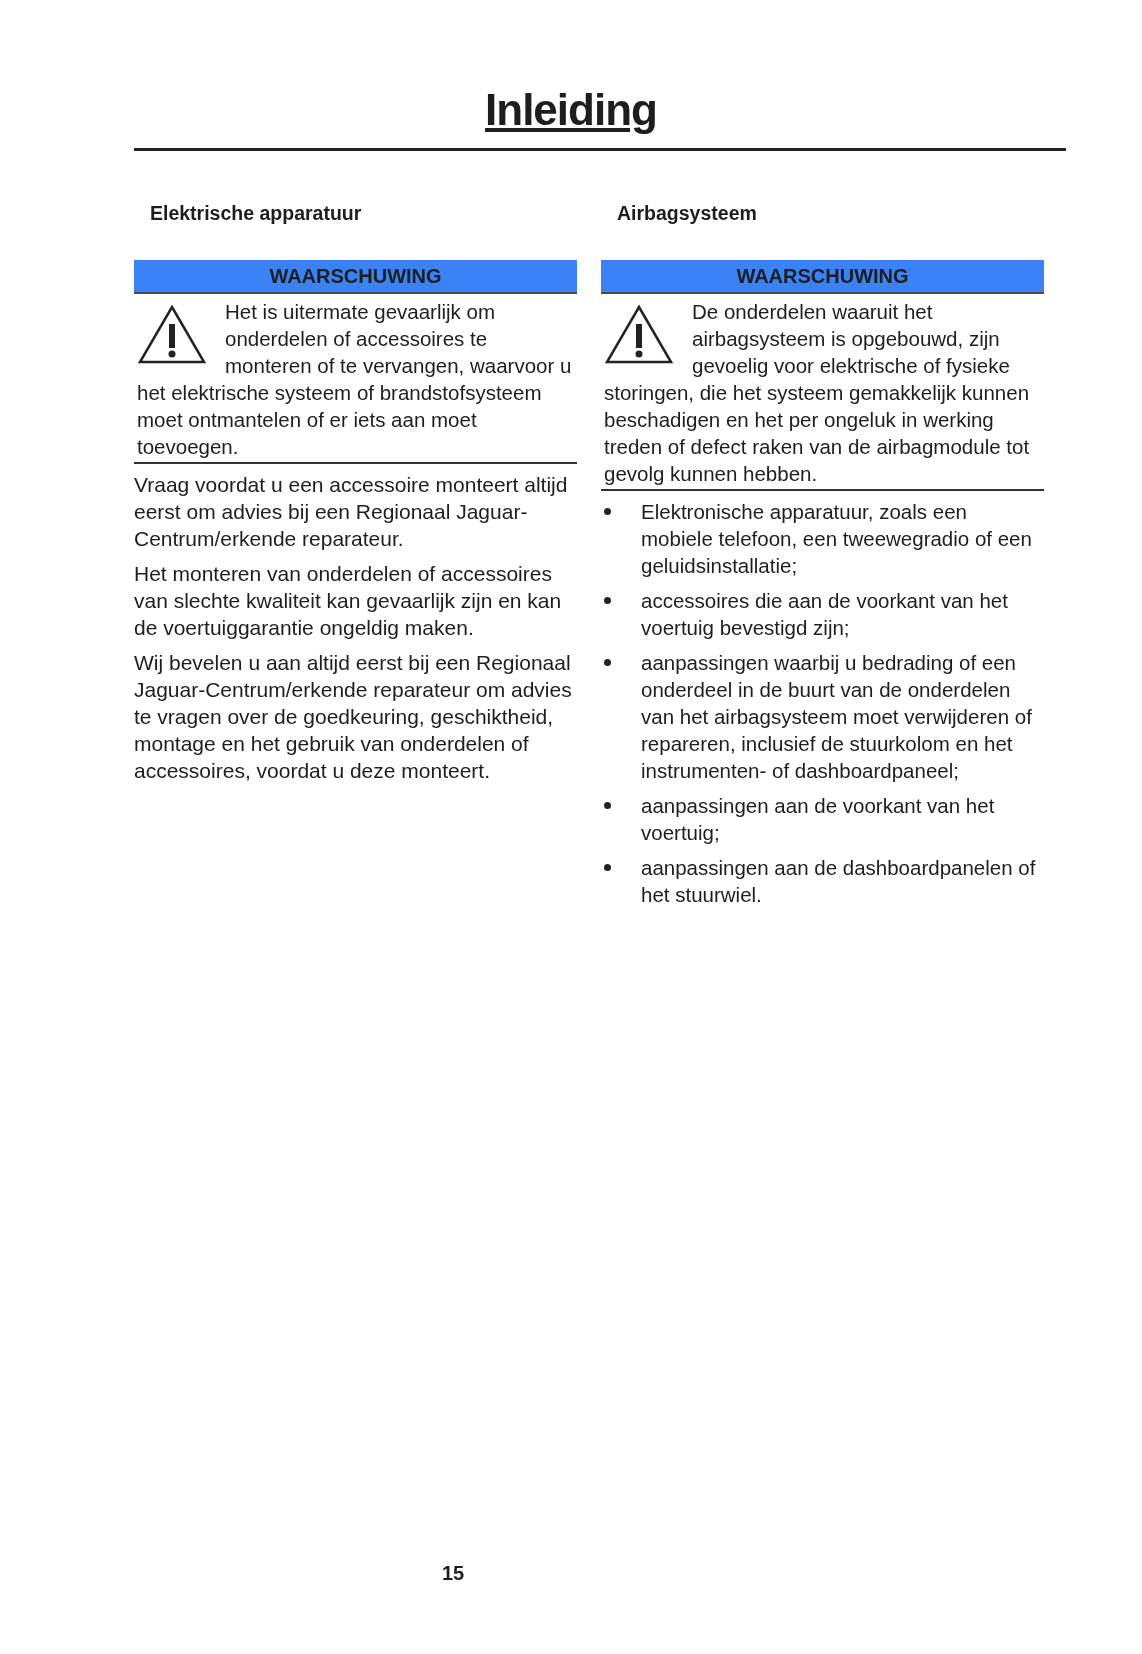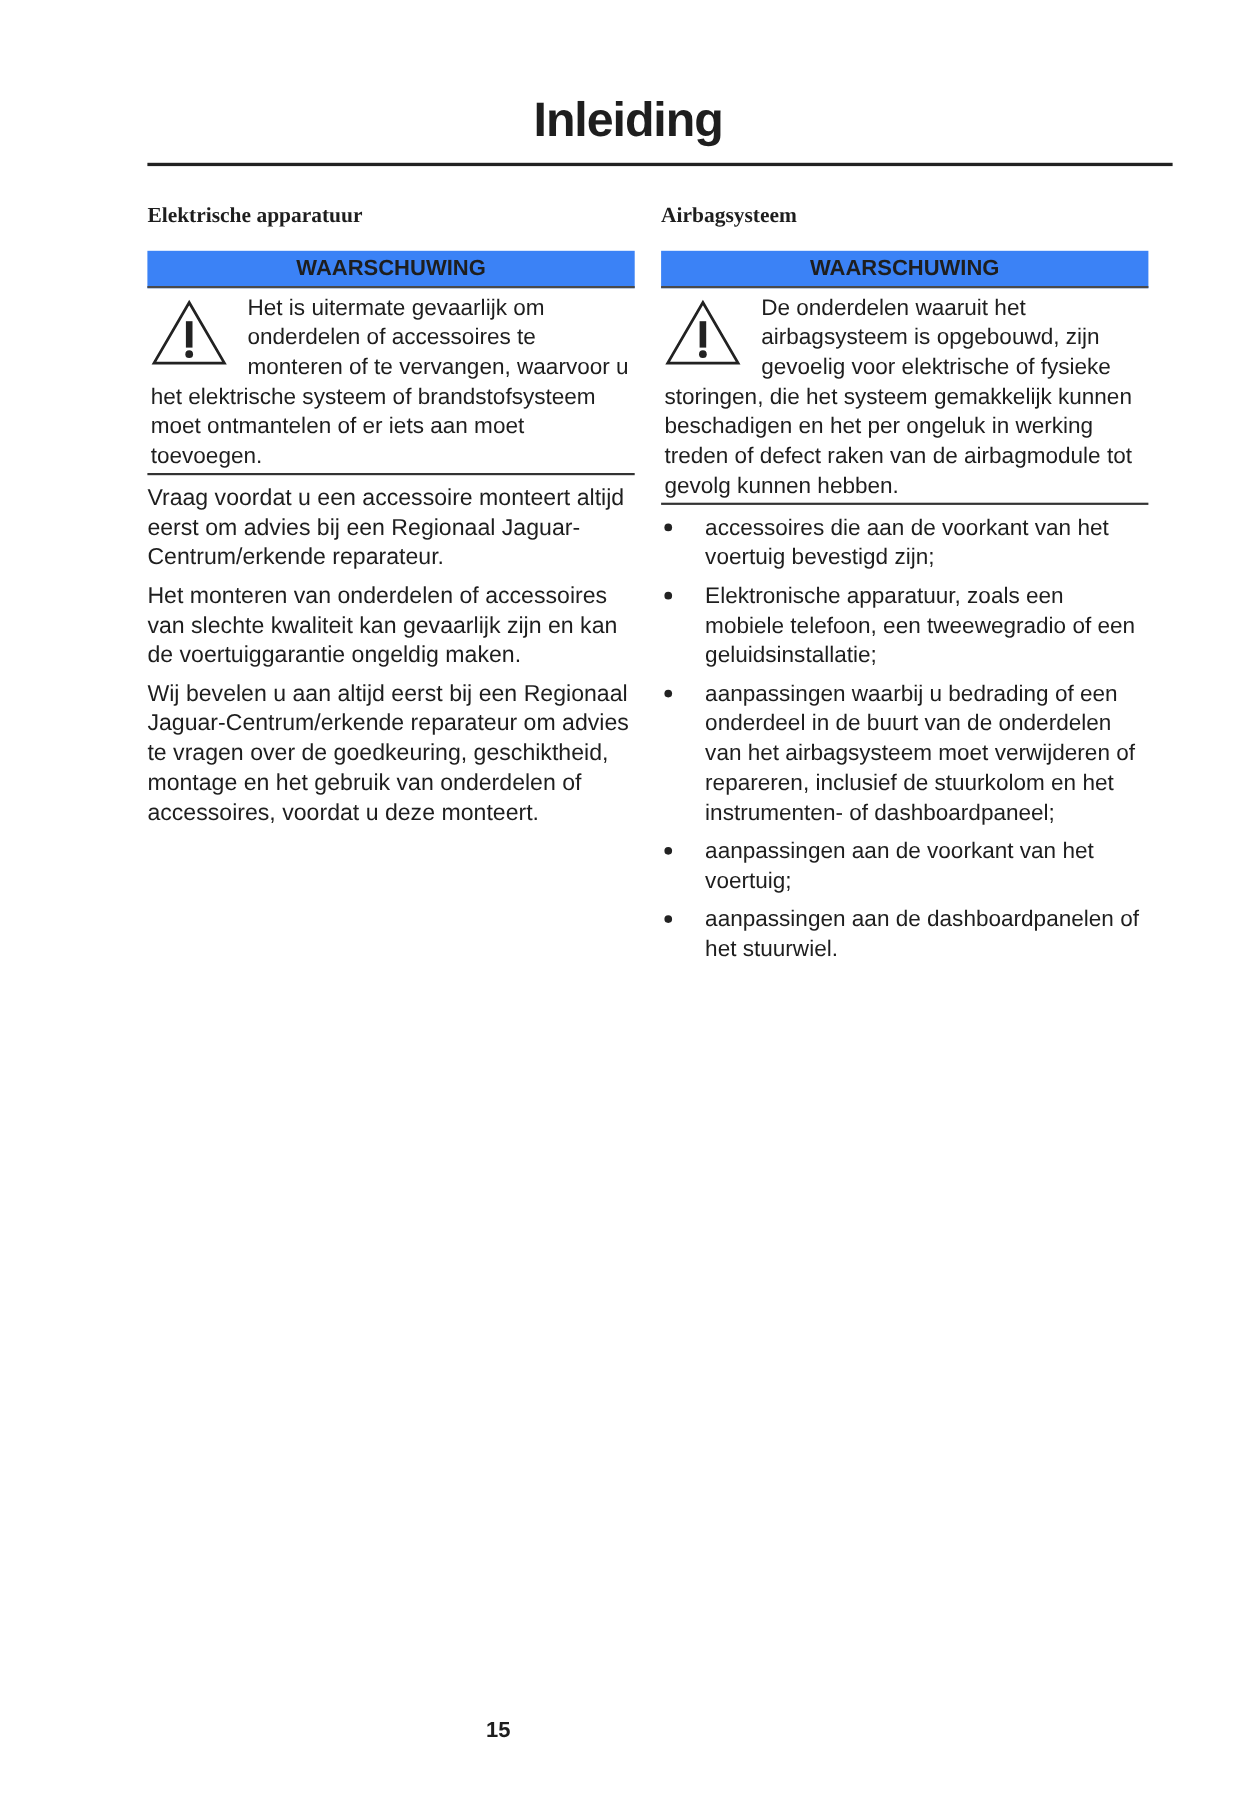--- a/index.html
+++ b/index.html
@@ -3,32 +3,32 @@
 <meta charset="utf-8">
 <style>
   html, body { margin: 0; padding: 0; background: #ffffff; }
   body {
     width: 1142px; height: 1654px; position: relative; overflow: hidden;
     font-family: "Liberation Sans", sans-serif; color: #1e1e1e;
   }
   .page-title {
     position: absolute; left: 0; top: 80px; width: 1142px;
     text-align: center; font-size: 44px; font-weight: bold; letter-spacing: -1px;
-    line-height: 60px; margin: 0;
+    line-height: 60px; margin: 0; text-decoration: underline;
   }
   .title-rule {
     position: absolute; left: 134px; top: 148px; width: 932px; height: 3px; background: #222;
   }
   .column {
     position: absolute; top: 182px; width: 443px;
   }
   .col-left { left: 134px; }
   .col-right { left: 601px; }
   .section-heading {
-    font-size: 19.5px; font-weight: bold; margin: 0; line-height: 30px; height: 46px; font-family: Liberation Serif, serif;
+    font-size: 19.5px; font-weight: bold; margin: 16px; line-height: 30px; height: 46px;
   }
   .warning-box { margin: 0; }
   .warning-header {
     background: #3b82f6; border-bottom: 2px solid #4a4a4a;
     text-align: center; font-weight: bold; font-size: 20px; line-height: 32px; height: 32px;
   }
   .warning-body {
     font-size: 20.5px; line-height: 27px; padding: 4px 2px 2px 3px;
     border-bottom: 2px solid #333;
   }
@@ -87,21 +87,21 @@
         <svg width="70" height="62" viewBox="0 0 70 62">
           <polygon points="35,3 67,58 3,58" fill="none" stroke="#222" stroke-width="2.5" stroke-linejoin="miter"></polygon>
           <rect x="32" y="20" width="6" height="24" fill="#222"></rect>
           <circle cx="35" cy="50" r="3.5" fill="#222"></circle>
         </svg>
       </span>
       <span>De onderdelen waaruit het airbagsysteem is opgebouwd, zijn gevoelig voor elektrische of fysieke storingen, die het systeem gemakkelijk kunnen beschadigen en het per ongeluk in werking treden of defect raken van de airbagmodule tot gevolg kunnen hebben.</span>
     </div>
   </div>
   <ul class="bullet-list">
+    <li class="bullet-item"><span class="bullet-dot"></span><span>Elektronische apparatuur, zoals een mobiele telefoon, een tweewegradio of een geluidsinstallatie;</span></li>
     <li class="bullet-item"><span class="bullet-dot"></span><span>accessoires die aan de voorkant van het voertuig bevestigd zijn;</span></li>
-    <li class="bullet-item"><span class="bullet-dot"></span><span>Elektronische apparatuur, zoals een mobiele telefoon, een tweewegradio of een geluidsinstallatie;</span></li>
     <li class="bullet-item"><span class="bullet-dot"></span><span>aanpassingen waarbij u bedrading of een onderdeel in de buurt van de onderdelen van het airbagsysteem moet verwijderen of repareren, inclusief de stuurkolom en het instrumenten- of dashboardpaneel;</span></li>
     <li class="bullet-item"><span class="bullet-dot"></span><span>aanpassingen aan de voorkant van het voertuig;</span></li>
     <li class="bullet-item"><span class="bullet-dot"></span><span>aanpassingen aan de dashboardpanelen of het stuurwiel.</span></li>
   </ul>
 </div>
 
 <div class="page-number">15</div>
 
 </body></html>

